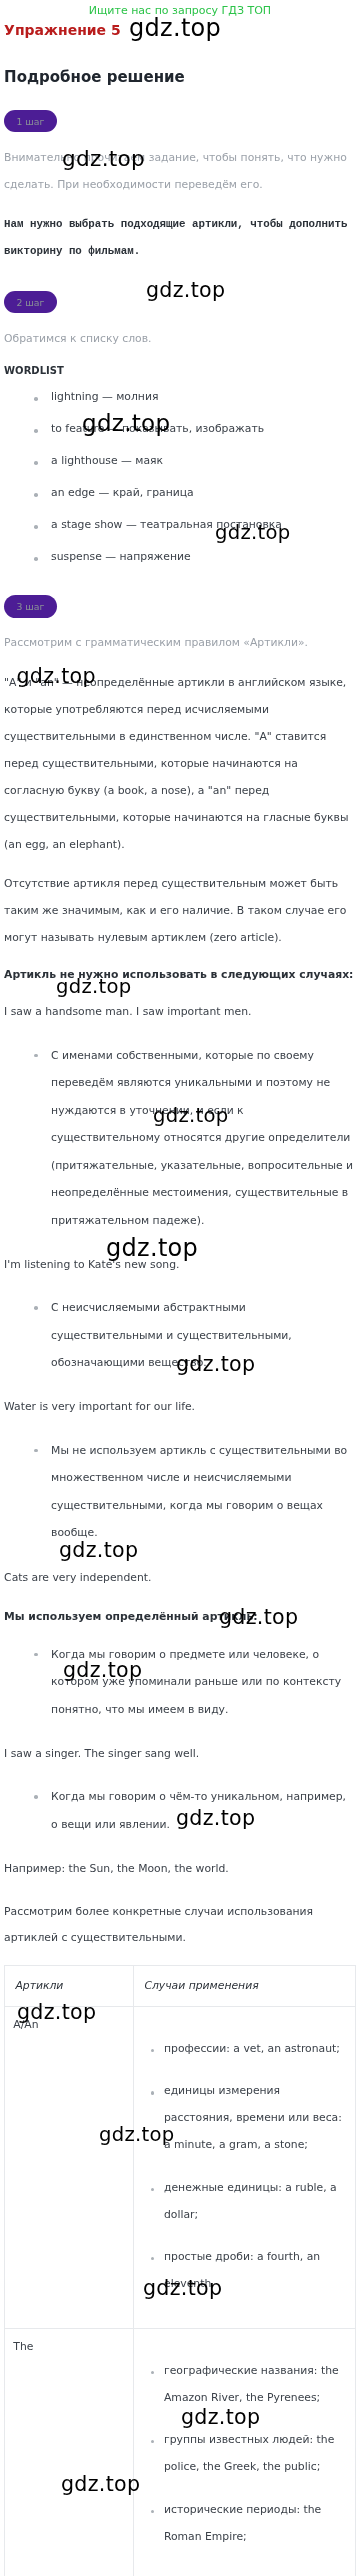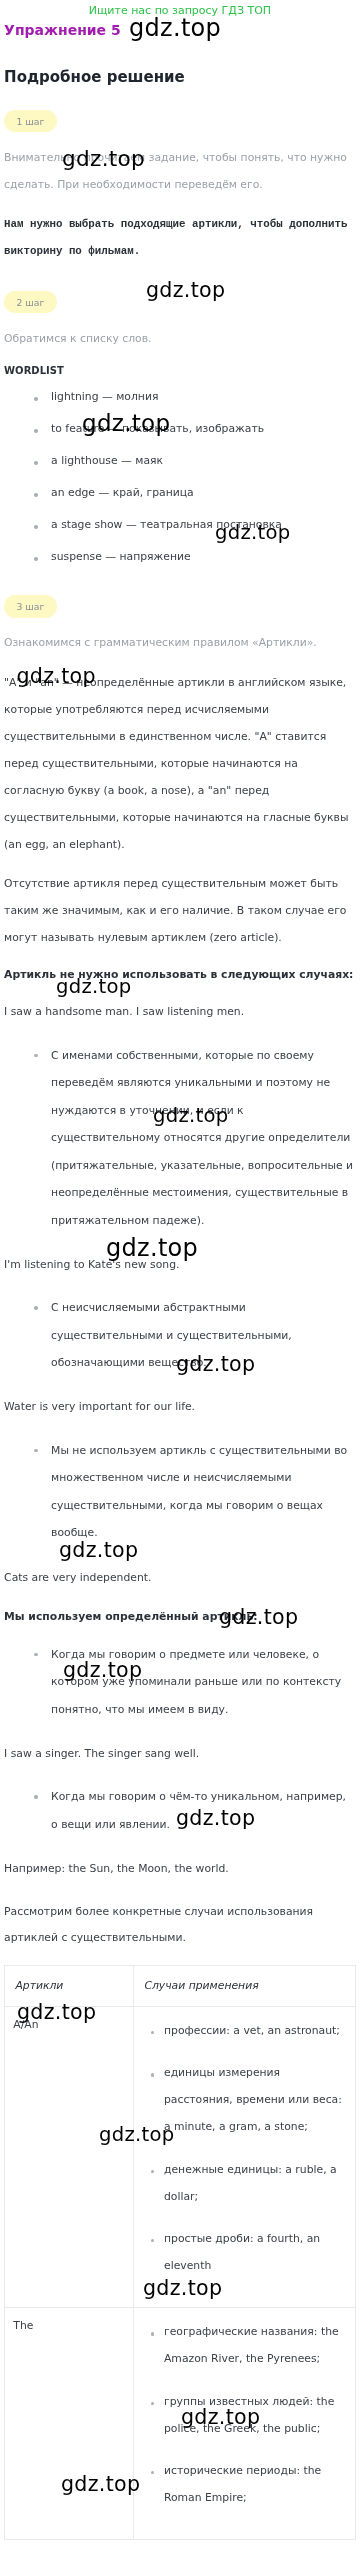--- a/index.html
+++ b/index.html
@@ -4,43 +4,43 @@
 <style>
   * { margin:0; padding:0; box-sizing:border-box; }
   html,body { background:#ffffff; }
   body {
     width:361px; margin:0 auto; position:relative;
     font-family:"DejaVu Sans","Liberation Sans",sans-serif;
     color:#3b4149; font-size:10.8px;
   }
   .page { position:relative; padding:3.1px 5.2px 5.2px 4.1px; overflow:hidden; }
   .toplink { display:block; text-align:center; color:#2bc348; font-size:11px; margin:1px 0 5.2px; text-decoration:none; }
-  h1 { font-size:14px; color:#a21caf; font-weight:bold; margin:4.1px 0 0; }
+  h1 { font-size:14px; color:#b91c1c; font-weight:bold; margin:4.1px 0 0; }
   h2 { font-size:15px; color:#20262e; font-weight:bold; margin:30px 0 10.3px; }
   .badge {
-    display:inline-block; background:#fef9c3; color:#8a9097;
+    display:inline-block; background:#4c1d95; color:#8a9097;
     font-size:9.3px; padding:5.7px 12.4px; border-radius:12.4px; margin:13.4px 0 7.2px;
   }
   .g { color:#9ba1a9; }
   .p { line-height:2.5; margin:5.2px 0 12.4px; }
   .b { font-weight:bold; color:#2b3138;font-family:Liberation Mono, monospace; }
   .ex { line-height:2.5; margin:9.3px 0 15.5px; }
   ul.dots { list-style:none; margin:7.2px 0 13.4px; }
   ul.dots li { position:relative; padding-left:47px; line-height:2.2; margin:0 0 8.2px; }
   ul.dots.rules li { padding-left:47px; line-height:2.55; margin:0 0 17.5px; }
   ul.dots li::before {
     content:""; position:absolute; left:30px; top:12px;
     width:3.6px; height:3.6px; border-radius:50%; background:#aab0b6;
   }
   table.art { border-collapse:collapse; width:100%; margin:11.3px 0 20.6px; }
   table.art th, table.art td { border:0.5px solid #e7e9ec; vertical-align:top; text-align:left; }
   table.art th { font-style:italic; font-weight:normal; color:#2b3138; padding:13.4px 10.3px; font-size:10.8px; }
   table.art td { padding:11.3px 9.3px; }
   table.art td.lbl { width:129px; padding:11.3px 8.2px; color:#3b4149; }
-  table.art ul { list-style:none; margin:0 0; }
+  table.art ul { list-style:none; margin:18px 0; }
   table.art ul li { position:relative; padding-left:20.6px; line-height:2.5; margin:0 0 15.5px; }
   table.art ul li::before {
     content:""; position:absolute; left:7.2px; top:13px;
     width:3.1px; height:3.1px; border-radius:50%; background:#aab0b6;
   }
   .wm {
     position:absolute; color:#000; font-weight:500; white-space:nowrap;
     pointer-events:none; letter-spacing:0.3px;
   }
   .wordlist-title { font-weight:bold; color:#2b3138; font-size:10px; margin:10.3px 0 9.3px; }
@@ -70,26 +70,26 @@
     <li>lightning — молния</li>
     <li>to feature — показывать, изображать</li>
     <li>a lighthouse — маяк</li>
     <li>an edge — край, граница</li>
     <li>a stage show — театральная постановка</li>
     <li>suspense — напряжение</li>
   </ul>
 
   
   <div class="badge">3 шаг</div>
-  <p class="p g">Ознакомимся с грамматическим правилом «Артикли».</p>
+  <p class="p g">Рассмотрим с грамматическим правилом «Артикли».</p>
   <p class="p">"A" и "an" — неопределённые артикли в английском языке, которые употребляются перед исчисляемыми существительными в единственном числе. "A" ставится перед существительными, которые начинаются на согласную букву (a book, a nose), а "an" перед существительными, которые начинаются на гласные буквы (an egg, an elephant).</p>
   <p class="p">Отсутствие артикля перед существительным может быть таким же значимым, как и его наличие. В таком случае его могут называть нулевым артиклем (zero article).</p>
   <p class="sec-title">Артикль не нужно использовать в следующих случаях:</p>
 
-  <p class="ex">I saw a handsome man. I saw listening men.</p>
+  <p class="ex">I saw a handsome man. I saw important men.</p>
   <ul class="dots rules">
     <li>С именами собственными, которые по своему переведём являются уникальными и поэтому не нуждаются в уточнении, и если к существительному относятся другие определители (притяжательные, указательные, вопросительные и неопределённые местоимения, существительные в притяжательном падеже).</li>
   </ul>
   <p class="ex">I'm listening to Kate's new song.</p>
   <ul class="dots rules">
     <li>С неисчисляемыми абстрактными существительными и существительными, обозначающими вещество.</li>
   </ul>
   <p class="ex">Water is very important for our life.</p>
   <ul class="dots rules">
     <li>Мы не используем артикль с существительными во множественном числе и неисчисляемыми существительными, когда мы говорим о вещах вообще.</li>

